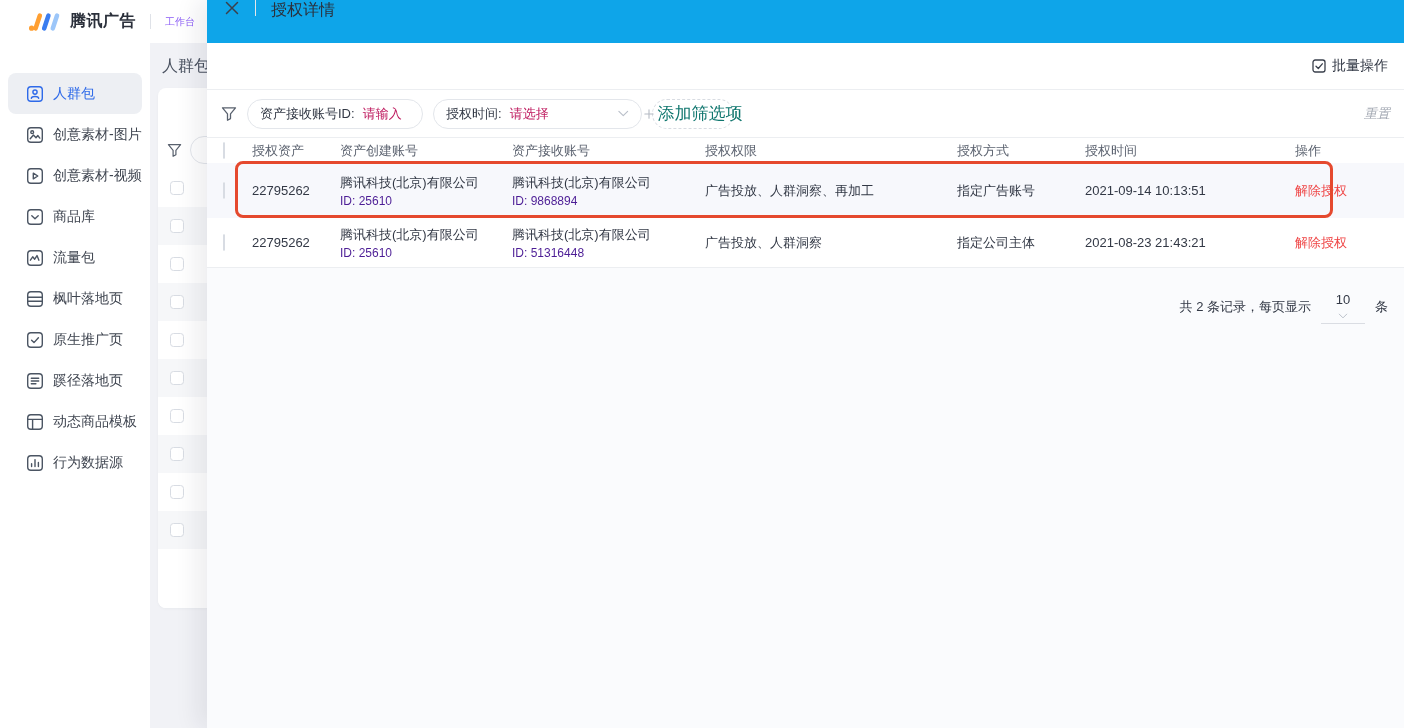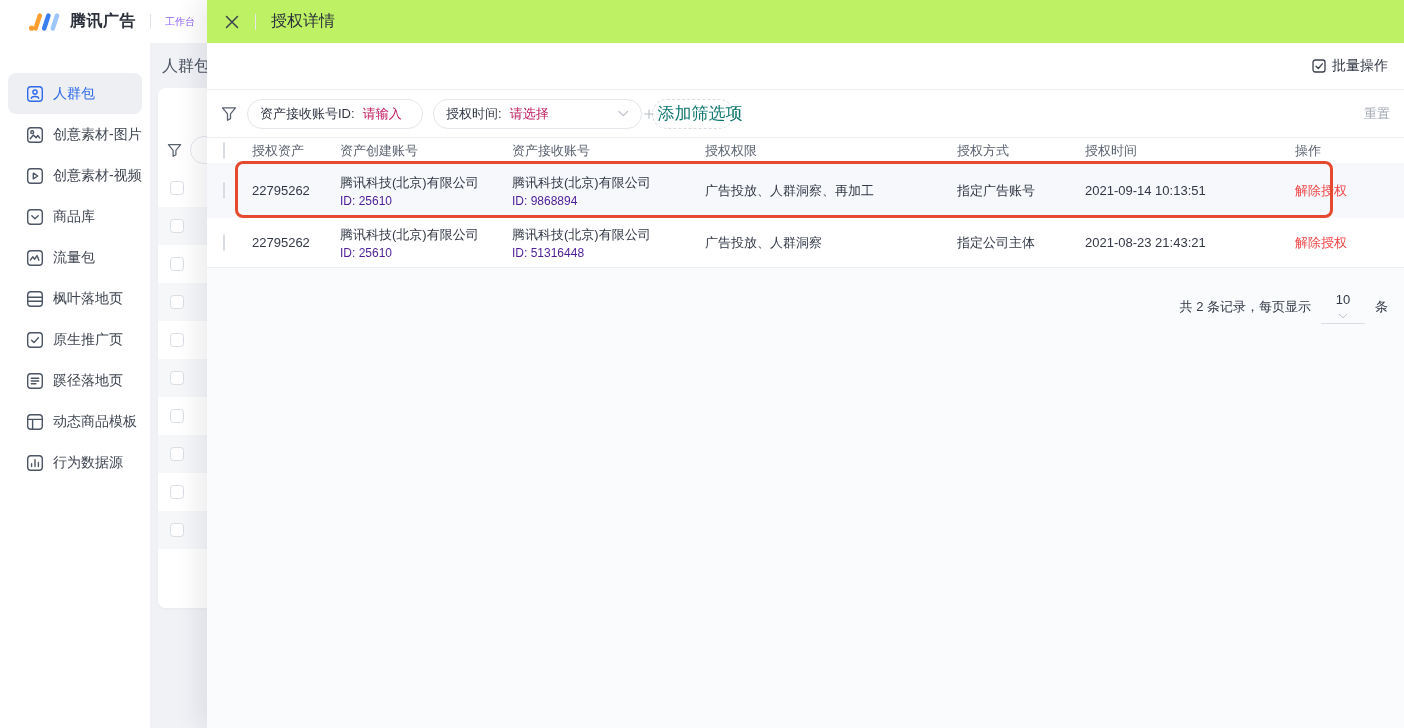--- a/index.html
+++ b/index.html
@@ -30,41 +30,41 @@
   .under-filter .funnel { width:15px; height:15px; color:#59616e; }
   .under-pill { margin-left:8px; width:60px; height:28px; border:1px solid #e3e6eb; border-radius:14px; background:#fff; }
   .under-rows { position:absolute; left:0; top:81px; width:100%; }
   .u-row { height:38px; display:flex; align-items:center; padding-left:12px; }
   .u-row:nth-child(even) { background:#f6f7f9; }
   .cb { width:14px; height:14px; border:1px solid #d8dce3; border-radius:3.5px; background:#fff; flex:0 0 auto; }
   .under-bottom-white { position:absolute; left:0; bottom:0; width:100%; height:15px; background:#fff; }
 
   
   .overlay { position:absolute; left:207px; top:0; right:0; bottom:0; background:#fff; z-index:10; box-shadow:-10px 0 22px rgba(20,30,50,.08); }
-  .ov-header { height:43px; display:flex; align-items:center; padding-left:17px; background:#bef264; }
+  .ov-header { height:43px; display:flex; align-items:flex-start; padding-left:17px; background:#0ea5e9; }
   .close-btn { width:16px; height:16px; color:#3a404c; cursor:pointer; display:flex; }
   .ov-divider { width:1px; height:16px; background:#e3e6ea; margin:0 15px; }
   .ov-title { font-size:16px; font-weight:500; color:#2b303b; }
 
   .ov-toolbar { height:47px; display:flex; align-items:center; justify-content:flex-end; padding-right:16px; border-bottom:1px solid #eceef1; }
   .batch-btn { display:flex; align-items:center; gap:6px; font-size:14px; color:#323845; cursor:pointer; }
   .batch-btn .b-icon { width:14px; height:14px; color:#3a404c; display:flex; }
 
   .filter-row { height:48px; display:flex; align-items:center; padding:0 14px 0 14px; border-bottom:1px solid #eceef1; }
   .filter-row .funnel { width:16px; height:16px; color:#59616e; flex:0 0 auto; }
   .f-pill { height:30px; border:1px solid #e3e6eb; border-radius:15px; display:flex; align-items:center; padding:0 12px; margin-left:10px; font-size:13px; background:#fff; cursor:text; }
   .f-pill .f-label { color:#323845; margin-right:8px; white-space:nowrap; }
   .f-pill .f-ph { color:#be185d; white-space:nowrap; }
   .f-pill.w1 { width:176px; }
   .f-pill.w2 { width:209px; cursor:pointer; }
   .f-pill .chev { margin-left:auto; width:11px; height:7px; color:#b9bfc9; flex:0 0 auto; display:flex; }
   .f-pill.dashed { border-style:dashed; border-color:#d8dce2; color:#b4bac3; cursor:pointer; width:82px; padding:0 9px; justify-content:center; }
   .f-pill.dashed .plus { width:10px; height:10px; margin-right:4px; display:flex; color:#b4bac3; flex:0 0 auto; }
   .f-pill.dashed .f-ph { font-size:17px; color:#0f766e; }
-  .reset-link { margin-left:auto; font-size:13px; color:#a0a6b0; cursor:pointer; }
+  .reset-link { margin-left:auto; font-size:13px; color:#a0a6b0; cursor:pointer;font-style:italic; }
 
   
   .tgrid { display:grid; grid-template-columns:45px 88px 172px 193px 252px 128px 210px minmax(0,1fr); align-items:center; }
   .thead { height:25px; font-size:13px; color:#5c6370; }
   .thead .cb-cell, .trow .cb-cell { padding-left:16px; }
   .trow { position:relative; font-size:13px; color:#323845; }
   .trow.hl { height:55px; background:#f7f8fc; }
   .trow.plain { height:50px; background:#fff; border-bottom:1px solid #eceef1; }
   .cell-two .nm { line-height:17px; }
   .cell-two .sub { margin-top:3px; font-size:12px; color:#4c1d95; line-height:14px; }

